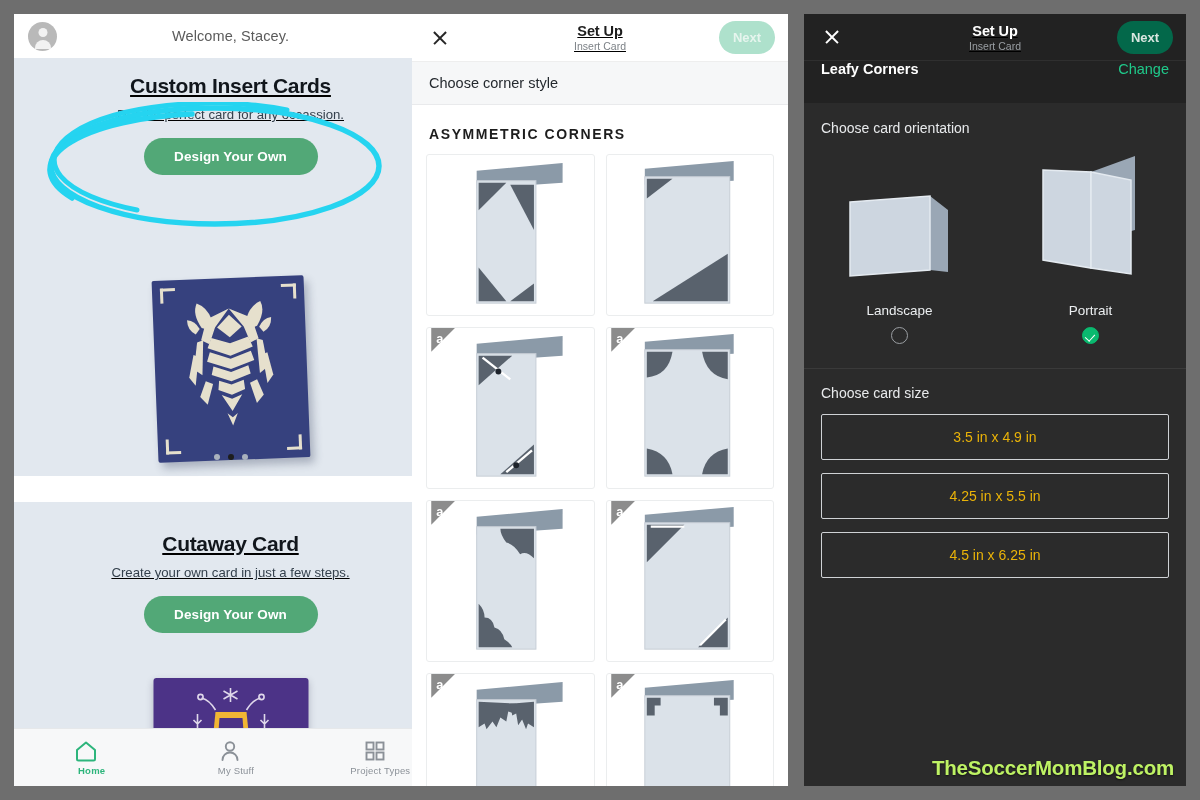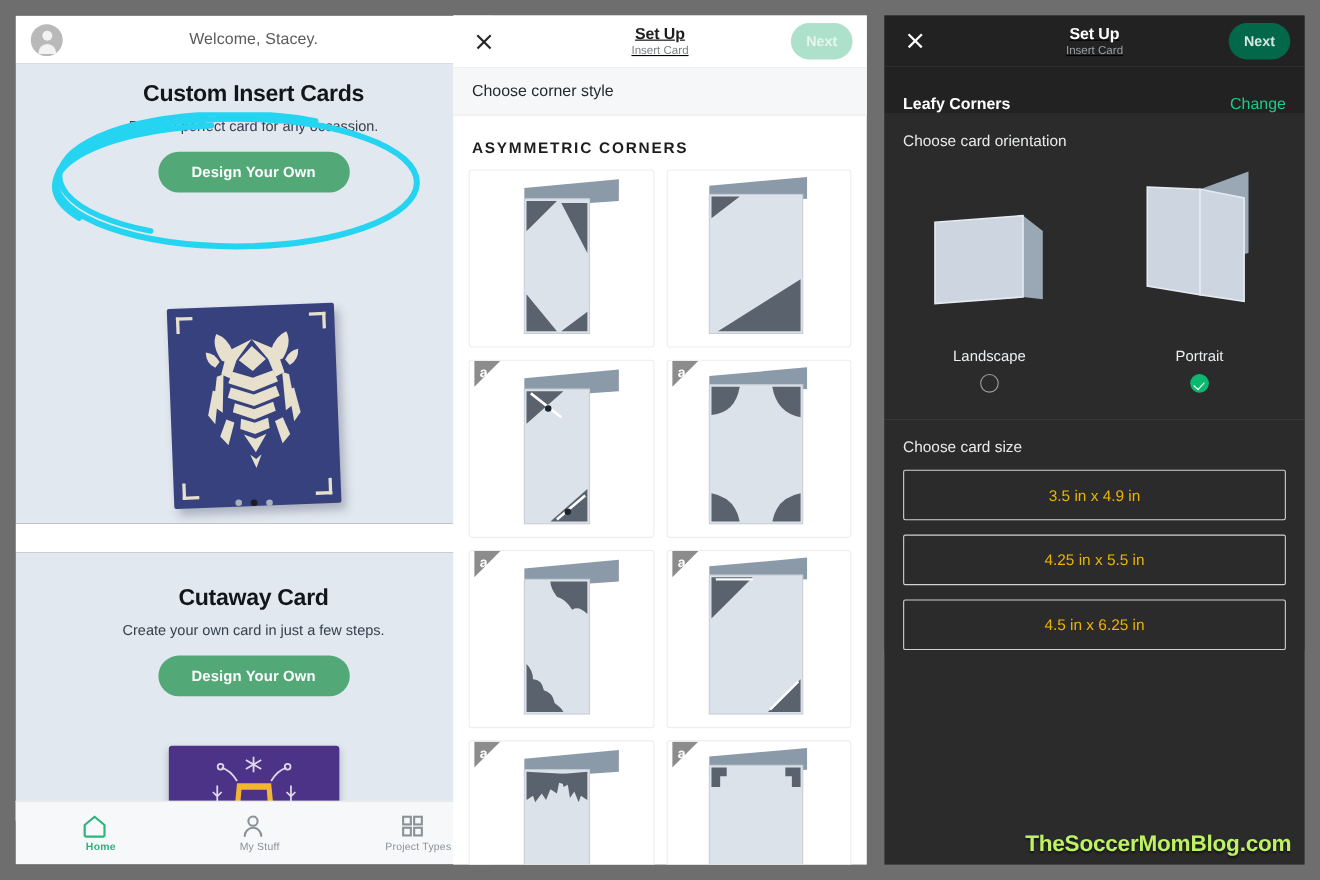--- a/index.html
+++ b/index.html
@@ -10,21 +10,21 @@
     overflow: hidden;
   }
   .stage {
     position: relative;
     width: 1200px; height: 800px;
     background: #6e6e6e;
   }
 
   
   .panel { position: absolute; overflow: hidden; }
-  #panel-home   { left: 14px;  top: 14px; width: 433px; height: 772px; background: #404040; }
+  #panel-home   { left: 14px;  top: 14px; width: 433px; height: 772px; background: #22c55e; text-decoration: underline; }
   #panel-corner { left: 412px; top: 14px; width: 376px; height: 772px; background: #ffffff; }
   #panel-setup  { left: 804px; top: 14px; width: 382px; height: 772px; background: #2b2b2b; }
 
   
   .home-topbar {
     height: 44px; background: #ffffff;
     display: flex; align-items: center; padding: 0 14px;
     position: relative;
   }
   .avatar {
@@ -172,35 +172,35 @@
   .p3-header {
     height: 46px; background: #222222; position: relative;
     display: flex; align-items: center;
   }
   .p3-header .x-btn::before, .p3-header .x-btn::after { background: #ffffff; }
   .p3-header .hdr-title { color: #ffffff; }
   .p3-header .hdr-sub   { color: #9a9fa4; }
 
   .p3-stylebar {
     height: 43px; background: #222222; border-top: 1px solid #2f2f2f;
-    display: flex; align-items: flex-end; padding: 0 17px;
+    display: flex; align-items: flex-start; padding: 0 17px;
     justify-content: space-between;
   }
   .p3-stylebar .stylename { font-size: 14.5px; font-weight: bold; color: #ffffff; }
   .p3-stylebar .changelink { font-size: 14.5px; color: #1fc98a; cursor: pointer; }
 
   .p3-orient {
     background: #2b2b2b; padding: 17px 0 24px 0; position: relative;
     border-bottom: 1px solid #3a3a3a;
   }
   .p3-label { font-size: 14px; color: #e8eaec; padding-left: 17px; }
   .orient-row { display: flex; margin-top: 8px; }
   .orient-col { flex: 1; text-align: center; cursor: pointer; }
   .orient-art { height: 150px; display: flex; align-items: flex-end; justify-content: center; }
-  .orient-name { font-size: 13.5px; color: #eceff1; margin-top: 22px; display: block; }
+  .orient-name { font-size: 13.5px; color: #eceff1; margin-top: 9px; display: block; }
   .radio {
     width: 17px; height: 17px; border-radius: 50%;
     border: 1.6px solid #9b9fa3; margin: 9px auto 0; box-sizing: border-box;
   }
   .radio.checked {
     background: #0ab96f; border-color: #0ab96f; position: relative;
   }
   .radio.checked::after {
     content: ""; position: absolute; left: 4px; top: 3.5px;
     width: 5px; height: 8px; border: solid #ffffff;

